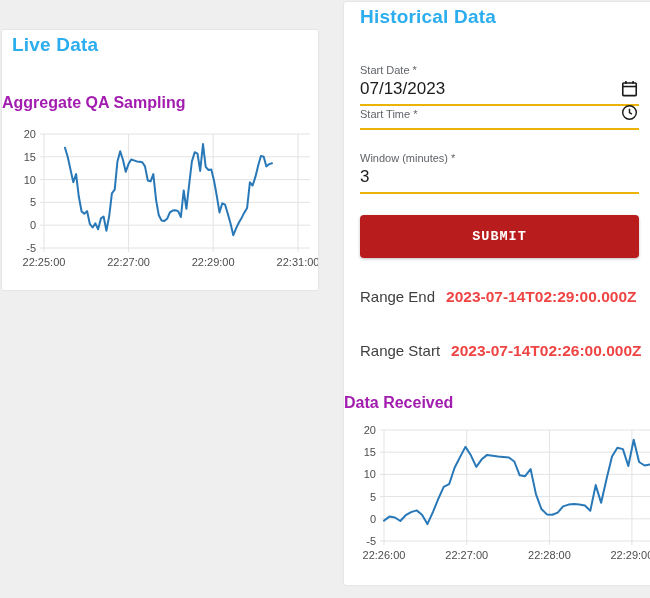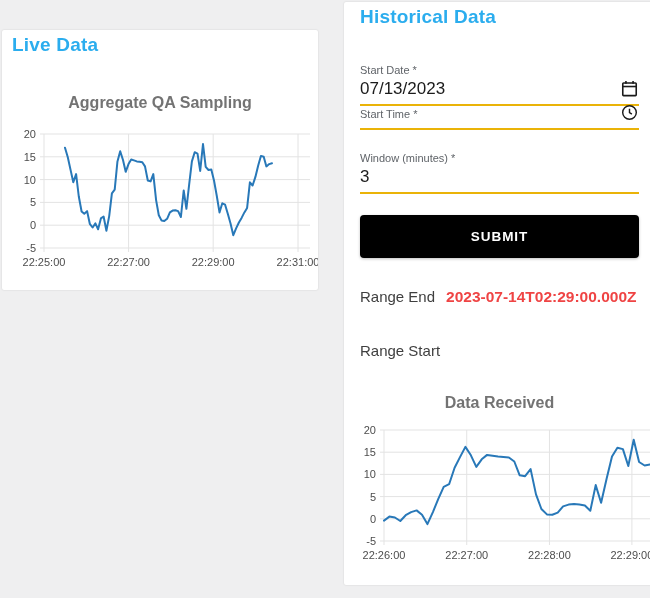--- a/index.html
+++ b/index.html
@@ -21,22 +21,22 @@
   #hist-card  { left:344px; top:2px; width:311px; height:583px; }
 
   .panel-title {
     position:absolute; left:10px; top:4px;
     font-size:19px; font-weight:bold; margin:0;
     letter-spacing:0.2px;
   }
   #hist-card .panel-title { left:16px; }
 
   .chart-title {
-    position:absolute; width:100%; text-align:center;
-    font-size:16px; font-weight:bold; color:#737373; margin:0;
+    position:absolute; width:100%; text-align:left;
+    font-size:16px; font-weight:bold; color:#a21caf; margin:0;
   }
   #live-chart-title { top:64px; }
   #hist-chart-title { top:392px; }
 
   svg.plot { position:absolute; left:0; display:block; }
   #live-plot { top:90px;  width:316px; height:154px; }
   #hist-plot { top:414px; width:311px; height:154px; }
   svg.plot text { font-family:"Liberation Sans", sans-serif; font-size:11px; fill:#4d4d4d; }
 
   .field {
@@ -138,29 +138,30 @@
         <path d="M12 7.4 V12 L15 14"></path>
       </svg>
     </span>
   </div>
 
   <div class="field" id="field-window">
     <div class="field-label">Window (minutes) *</div>
     <input class="field-input" type="text" value="3" style="">
   </div>
 
-  <button class="submit-btn" style="background: #000000;">SUBMIT</button>
+  <button class="submit-btn" style="background: #b91c1c; font-family: Liberation Mono, monospace;">SUBMIT</button>
 
   <div class="range-row" id="range-end-row">
     <span class="range-label">Range End</span>
     <span class="range-value">2023-07-14T02:29:00.000Z</span>
   </div>
 
   <div class="range-row" id="range-start-row">
     <span class="range-label">Range Start</span>
+    <span class="range-value">2023-07-14T02:26:00.000Z</span>
   </div>
 
   <h3 class="chart-title" id="hist-chart-title">Data Received</h3>
 
   <svg class="plot" id="hist-plot" xmlns="http://www.w3.org/2000/svg" viewBox="0 0 311 154">
       <line x1="36" y1="14" x2="306" y2="14" stroke="#e3e3e3" stroke-width="1"></line>
       <text x="32" y="18" text-anchor="end">20</text>
       <line x1="36" y1="36.19999999999999" x2="306" y2="36.19999999999999" stroke="#e3e3e3" stroke-width="1"></line>
       <text x="32" y="40.19999999999999" text-anchor="end">15</text>
       <line x1="36" y1="58.400000000000006" x2="306" y2="58.400000000000006" stroke="#e3e3e3" stroke-width="1"></line>

